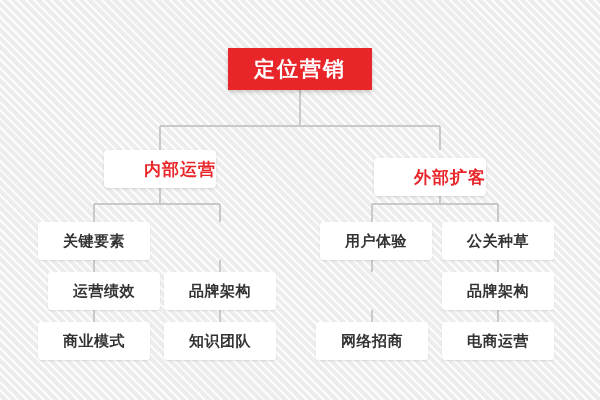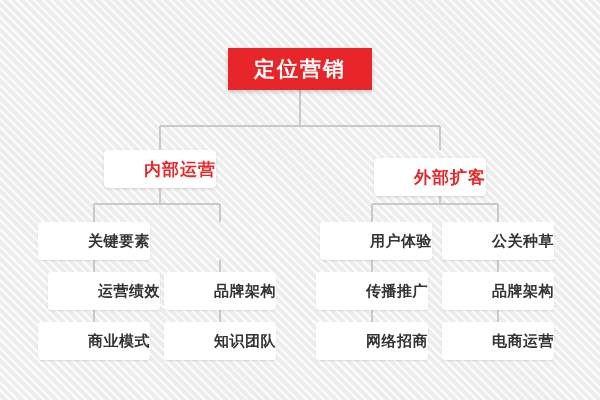--- a/index.html
+++ b/index.html
@@ -69,21 +69,20 @@
     border-radius: 4px;
     box-shadow: 0 1px 3px rgba(0,0,0,0.13);
     justify-content: flex-end;
   }
 
   .node-leaf {
     color: #333333;
     font-size: 15px;
     font-weight: bold;
     letter-spacing: 0.5px;
-    justify-content: flex-end;
   }
 </style>
 </head>
 <body>
 
 <div class="bg-hatch"></div>
 
 <svg class="connectors" width="600" height="400" viewBox="0 0 600 400">
   <g stroke="#c9c9c9" stroke-width="2" fill="none">
 
@@ -138,23 +137,20 @@
   <div class="node node-leaf" style="left:442px; top:222px; width:112px; height:38px;">
     <span>公关种草</span>
   </div>
 
   <div class="node node-leaf" style="left:48px; top:272px; width:112px; height:38px;font-family:Liberation Serif, serif;">
     <span>运营绩效</span>
   </div>
   <div class="node node-leaf" style="left:164px; top:272px; width:112px; height:38px;">
     <span>品牌架构</span>
   </div>
-  <div class="node node-leaf" style="left:316px; top:272px; width:112px; height:38px;">
-    <span>传播推广</span>
-  </div>
   <div class="node node-leaf" style="left:442px; top:272px; width:112px; height:38px;">
     <span>品牌架构</span>
   </div>
 
   <div class="node node-leaf" style="left:38px; top:322px; width:112px; height:38px;">
     <span>商业模式</span>
   </div>
   <div class="node node-leaf" style="left:164px; top:322px; width:112px; height:38px;">
     <span>知识团队</span>
   </div>

